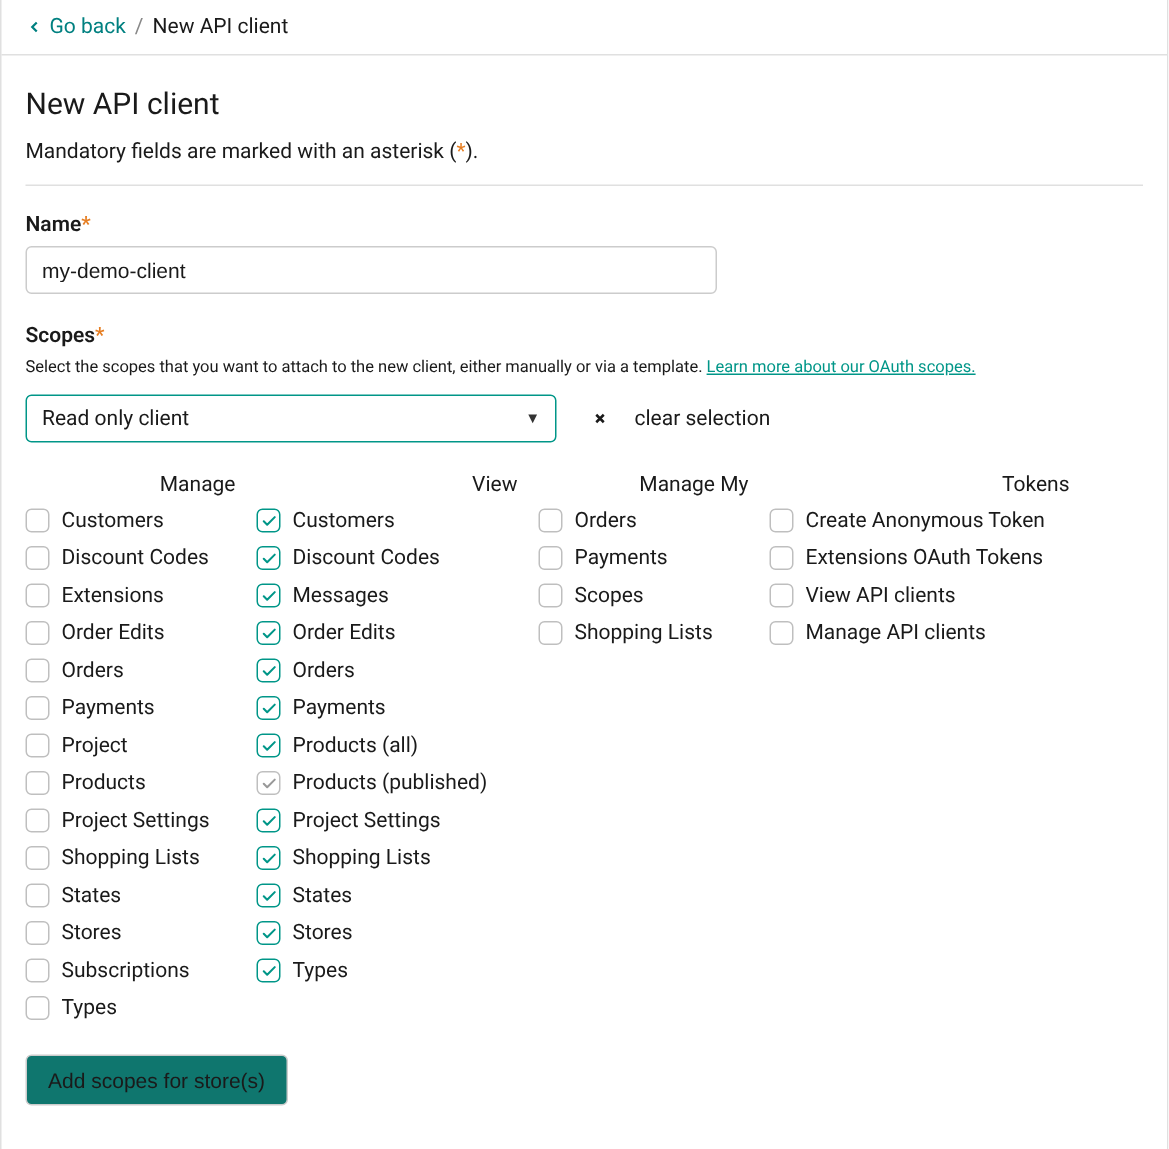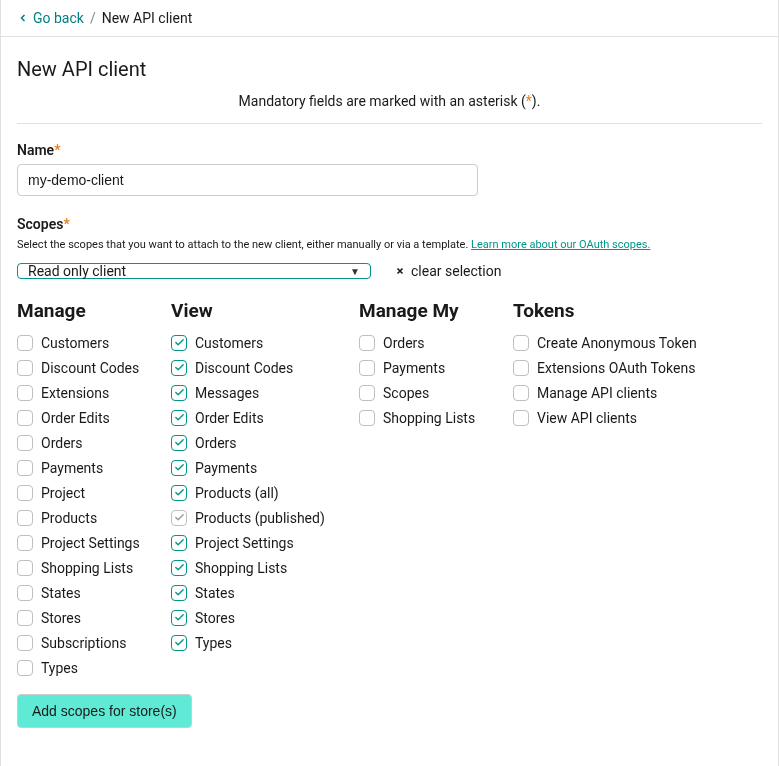--- a/index.html
+++ b/index.html
@@ -47,21 +47,20 @@
     }
     h1.page-title {
       font-size: 20px;
       font-weight: 400;
       margin: 4px 0 12px 0;
     }
     .hint {
       font-size: 14px;
       color: #1a1a1a;
       margin-bottom: 14px;
-      text-align: center;
     }
     .hint .asterisk {
       color: #e67e22;
     }
     hr.divider {
       border: none;
       border-top: 1px solid #e0e0e0;
       margin: 0 0 18px 0;
     }
     .field-label {
@@ -95,38 +94,38 @@
       text-decoration: underline;
     }
     .template-row {
       display: flex;
       align-items: center;
       gap: 24px;
       margin-bottom: 20px;
     }
     .template-select {
       width: 354px;
-      height: 16px;
+      height: 32px;
       border: 1px solid #009688;
       border-radius: 4px;
       padding: 0 10px;
       display: flex;
       align-items: center;
       justify-content: space-between;
       cursor: pointer;
       font-size: 14px;
     }
     .template-select .caret {
       font-size: 10px;
       color: #333;
     }
     .clear-selection {
       display: flex;
       align-items: center;
-      gap: 6px;
+      gap: 18px;
       cursor: pointer;
       font-size: 14px;
       color: #1a1a1a;
     }
     .clear-selection svg {
       width: 10px;
       height: 10px;
     }
     .columns {
       display: flex;
@@ -134,27 +133,27 @@
       margin-bottom: 14px;
     }
     .col {
       min-width: 140px;
     }
     .col.manage { width: 140px; }
     .col.view { width: 174px; }
     .col.managemy { width: 140px; }
     .col.tokens { width: 200px; }
     .col-header {
-      font-weight: 700;
-      font-size: 19px;
+      font-weight: 400;
+      font-size: 14px;
       margin-bottom: 8px;
+      text-align: right;
     }
     .checkbox-item {
       display: flex;
-      align-items: center;
       gap: 8px;
       height: 25px;
       cursor: pointer;
     }
     .checkbox-box {
       width: 16px;
       height: 16px;
       border-radius: 4px;
       border: 1px solid #bfbfbf;
       background: #fff;
@@ -176,21 +175,21 @@
     .checkbox-box.checked.disabled svg path {
       stroke: #999;
     }
     .checkbox-label {
       font-size: 14px;
       color: #1a1a1a;
     }
     .add-stores-btn {
       border: 1px solid #ccc;
       border-radius: 4px;
-      background: #5eead4;
+      background: #0f766e;
       padding: 8px 14px;
       font-size: 14px;
       cursor: pointer;
       color: #1a1a1a;
     }
   </style>
 </head>
 <body>
 
 <div class="container">
@@ -437,25 +436,25 @@
               <div class="checkbox-item">
                 <div class="checkbox-box"></div>
                 <span class="checkbox-label">Create Anonymous Token</span>
               </div>
               <div class="checkbox-item">
                 <div class="checkbox-box"></div>
                 <span class="checkbox-label">Extensions OAuth Tokens</span>
               </div>
               <div class="checkbox-item">
                 <div class="checkbox-box"></div>
+                <span class="checkbox-label">View API clients</span>
+              </div>
+              <div class="checkbox-item">
+                <div class="checkbox-box"></div>
                 <span class="checkbox-label">Manage API clients</span>
-              </div>
-              <div class="checkbox-item">
-                <div class="checkbox-box"></div>
-                <span class="checkbox-label">View API clients</span>
               </div>
             </div>
         </div>
       </div>
 
       <button class="add-stores-btn">Add scopes for store(s)</button>
     </div>
   </div>
 </div>
 

